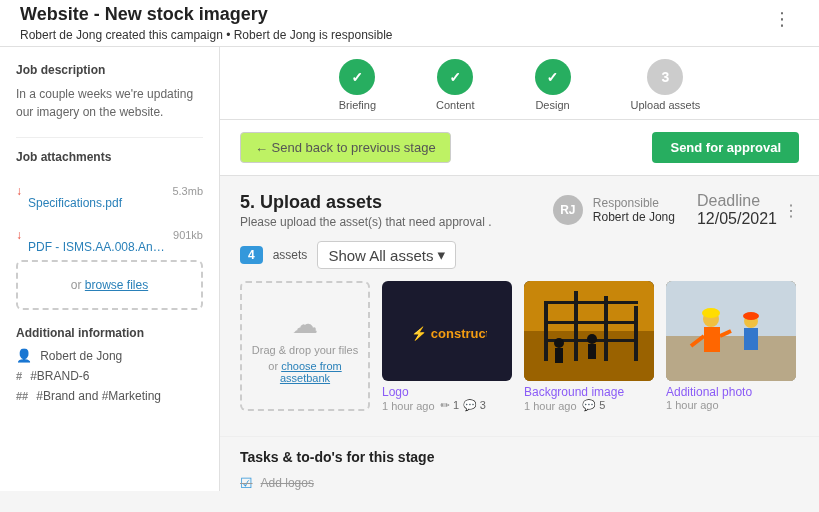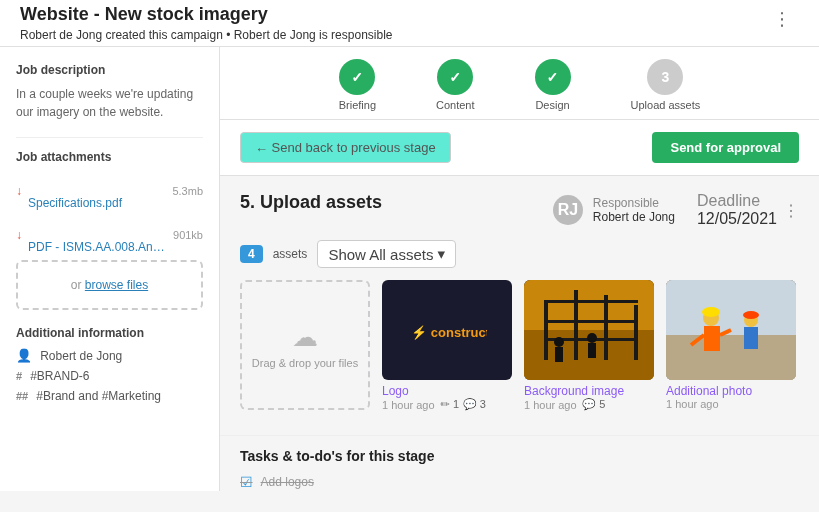--- a/index.html
+++ b/index.html
@@ -77,21 +77,21 @@
 
     .actions-bar {
       display: flex;
       align-items: center;
       justify-content: space-between;
       padding: 12px 20px;
       background: #fff;
       border-bottom: 1px solid #e0e0e0;
     }
     .btn-back {
-      background: #5eead4;
+      background: #bef264;
       border: 1px solid #ccc;
       border-radius: 4px;
       padding: 7px 14px;
       font-size: 13px;
       cursor: pointer;
       display: flex;
       align-items: center;
       gap: 6px;
       color: #555;
     }
@@ -104,21 +104,21 @@
       font-size: 13px;
       font-weight: 600;
       cursor: pointer;
     }
 
     .upload-stage-area { padding: 16px 20px; }
     .upload-stage-header { display: flex; align-items: flex-start; justify-content: space-between; margin-bottom: 12px; }
     .upload-stage-title { font-size: 18px; font-weight: 700; color: #222; }
     .upload-stage-subtitle { font-size: 12px; color: #666; margin-top: 2px; }
     .responsible-section { display: flex; align-items: center; gap: 10px; }
-    .avatar-sm { width: 30px; height: 30px; border-radius: 50%; background: #bbb; display: flex; align-items: center; justify-content: center; color: #fff; font-size: 16px; font-weight: 600; }
+    .avatar-sm { width: 30px; height: 30px; border-radius: 50%; background: #bbb; display: flex; align-items: center; justify-content: center; color: #fff; font-size: 12px; font-weight: 600; }
     .responsible-info { font-size: 12px; }
     .responsible-label { color: #888; }
     .responsible-name { color: #333; font-weight: 500; }
     .deadline-info { font-size: 16px; margin-left: 12px; }
     .deadline-label { color: #888; }
     .deadline-date { color: #333; font-weight: 500; }
 
     .assets-filter { display: flex; align-items: center; gap: 10px; margin-bottom: 12px; }
     .assets-count-badge { background: #3498db; color: #fff; border-radius: 4px; padding: 2px 8px; font-size: 12px; font-weight: 700; }
     .assets-label { font-size: 12px; color: #555; }
@@ -260,20 +260,21 @@
       <button class="btn-approve">Send for approval</button>
     </div>
 
     <div class="upload-stage-area">
       <div class="upload-stage-header">
         <div>
           <div class="upload-stage-title">
             <span>5.</span>
             <span>Upload assets</span>
           </div>
+          <div class="upload-stage-subtitle">Please upload the asset(s) that need approval .</div>
         </div>
         <div style="display:flex;align-items:center;gap:6px;">
           <div class="responsible-section">
             <div class="avatar-sm">RJ</div>
             <div class="responsible-info">
               <div class="responsible-label">Responsible</div>
               <div class="responsible-name">Robert de Jong</div>
             </div>
             <div class="deadline-info">
               <div class="deadline-label">Deadline</div>
@@ -291,20 +292,24 @@
           <span>Show All assets</span>
           <span>▾</span>
         </button>
       </div>
 
       <div class="assets-grid">
 
         <div class="asset-drop-zone">
           <div class="upload-cloud-icon">☁</div>
           <div>Drag &amp; drop your files</div>
+          <div>
+            <span>or </span>
+            <a style="color:#2980b9;text-decoration:underline;cursor:pointer;">choose from assetbank</a>
+          </div>
         </div>
 
         <div class="asset-card">
           <div class="asset-thumb">
             <div class="construct-logo-bg">
               <svg width="80" height="40" viewBox="0 0 80 40">
                 <text x="4" y="27" fill="#f39c12" font-size="13" font-weight="900" font-family="sans-serif">⚡ construct.</text>
               </svg>
             </div>
           </div>

